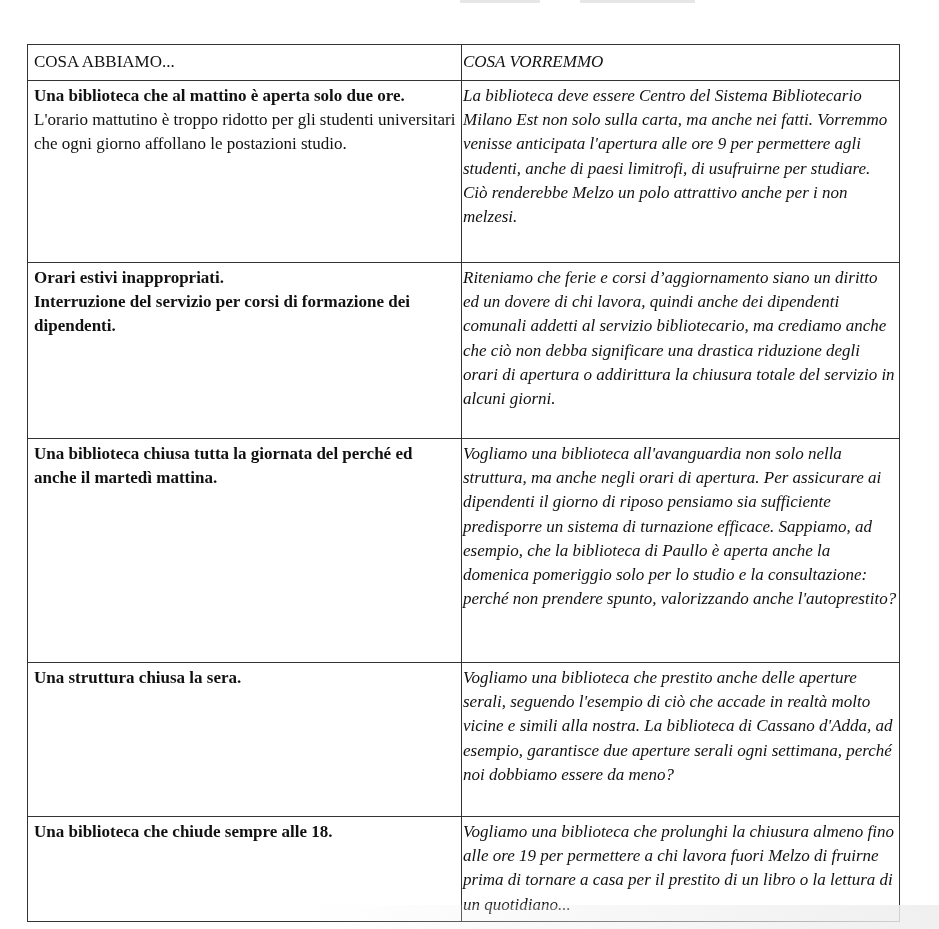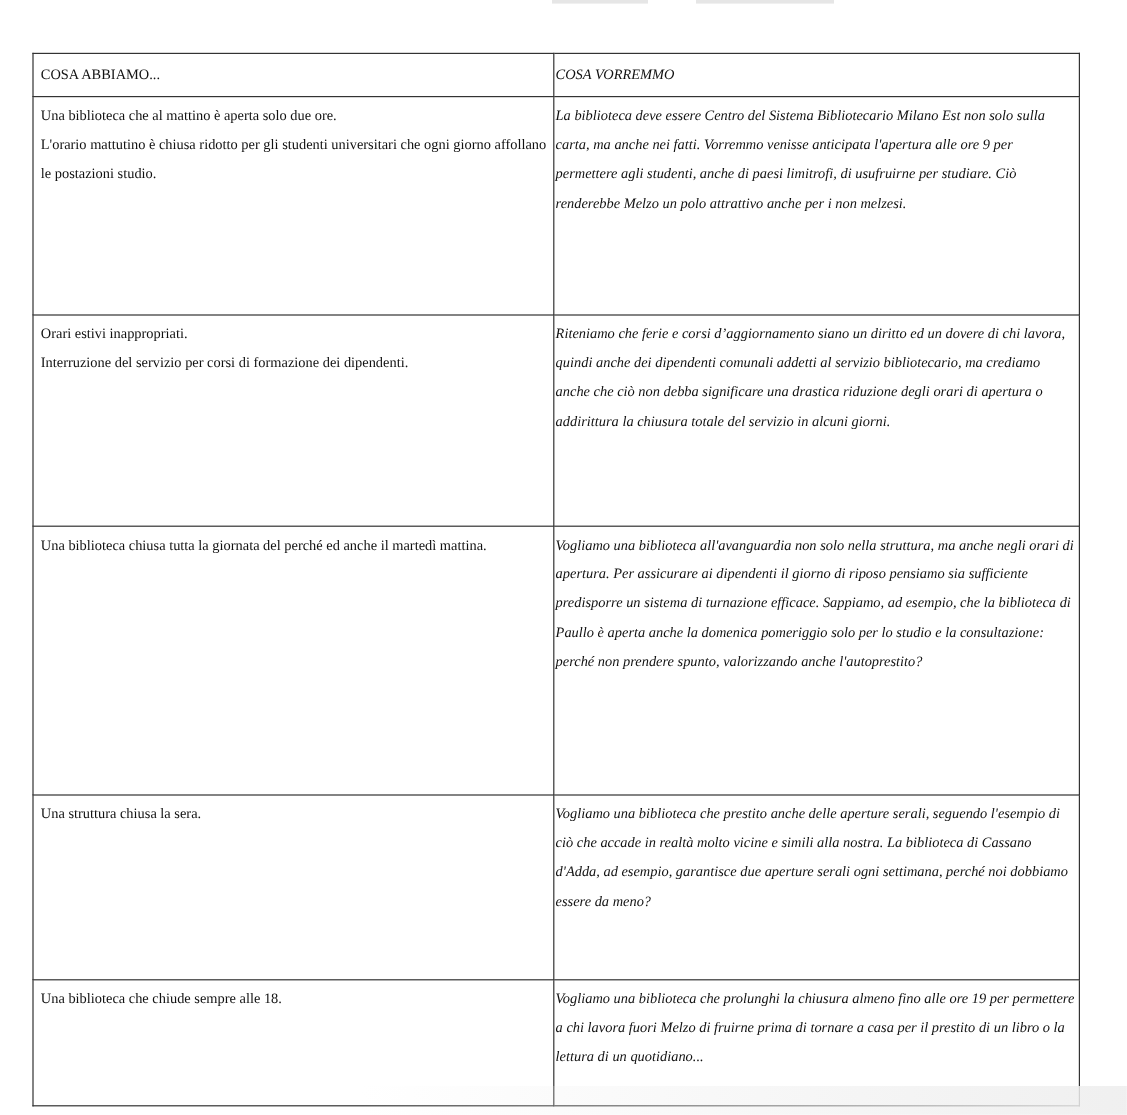--- a/index.html
+++ b/index.html
@@ -10,31 +10,31 @@
   .cutoff-strip {
     position: absolute; top: 0; left: 460px; width: 245px; height: 4px;
     display: flex; gap: 40px;
   }
   .cutoff-strip span { display:block; height: 3px; background: #e6e6e6; }
   .cutoff-strip span:first-child { width: 80px; }
   .cutoff-strip span:last-child { width: 115px; }
   table.doc-table {
     position: absolute; left: 27px; top: 44px;
     width: 872px; border-collapse: collapse; table-layout: fixed;
-    font-size: 12px; line-height: 24.2px;
+    font-size: 17px; line-height: 24.2px;
   }
   table.doc-table col.c1 { width: 434px; }
   table.doc-table col.c2 { width: 438px; }
   table.doc-table th, table.doc-table td {
     border: 1.5px solid #333; vertical-align: top; text-align: left;
     padding: 3px 2px 2px 6px;
   }
   table.doc-table td.right, table.doc-table th.right { padding-left: 1px; font-style: italic; }
   table.doc-table th { font-weight: normal; height: 28px; padding-top: 5px; }
-  .bold { font-weight: normal; display: block; }
+  .bold { font-weight: bold; display: block; }
   .plain { display: block; }
   tr.r1 td { height: 176px; }
   tr.r2 td { height: 170px; }
   tr.r3 td { height: 218px; }
   tr.r4 td { height: 148px; }
   tr.r5 td { height: 99px; }
   .shadow {
     position: absolute; left: 300px; right: 0; top: 905px; height: 24px;
     background: linear-gradient(to right, rgba(255,255,255,0), rgba(238,238,238,0.9));
   }
@@ -55,21 +55,21 @@
   <thead>
     <tr>
       <th>COSA ABBIAMO...</th>
       <th class="right">COSA VORREMMO</th>
     </tr>
   </thead>
   <tbody>
     <tr class="r1">
       <td>
         <span class="bold">Una biblioteca che al mattino è aperta solo due ore.</span>
-        <span class="plain">L'orario mattutino è chiusa ridotto per gli studenti universitari che ogni giorno affollano le postazioni studio.</span>
+        <span class="plain">L'orario mattutino è troppo ridotto per gli studenti universitari che ogni giorno affollano le postazioni studio.</span>
       </td>
       <td class="right">La biblioteca deve essere Centro del Sistema Bibliotecario Milano Est non solo sulla carta, ma anche nei fatti. Vorremmo venisse anticipata l'apertura alle ore 9 per permettere agli studenti, anche di paesi limitrofi, di usufruirne per studiare. Ciò renderebbe Melzo un polo attrattivo anche per i non melzesi.</td>
     </tr>
     <tr class="r2">
       <td>
         <span class="bold">Orari estivi inappropriati.</span>
         <span class="bold">Interruzione del servizio per corsi di formazione dei dipendenti.</span>
       </td>
       <td class="right">Riteniamo che ferie e corsi d’aggiornamento siano un diritto ed un dovere di chi lavora, quindi anche dei dipendenti comunali addetti al servizio bibliotecario, ma crediamo anche che ciò non debba significare una drastica riduzione degli orari di apertura o addirittura la chiusura totale del servizio in alcuni giorni.</td>
     </tr>

